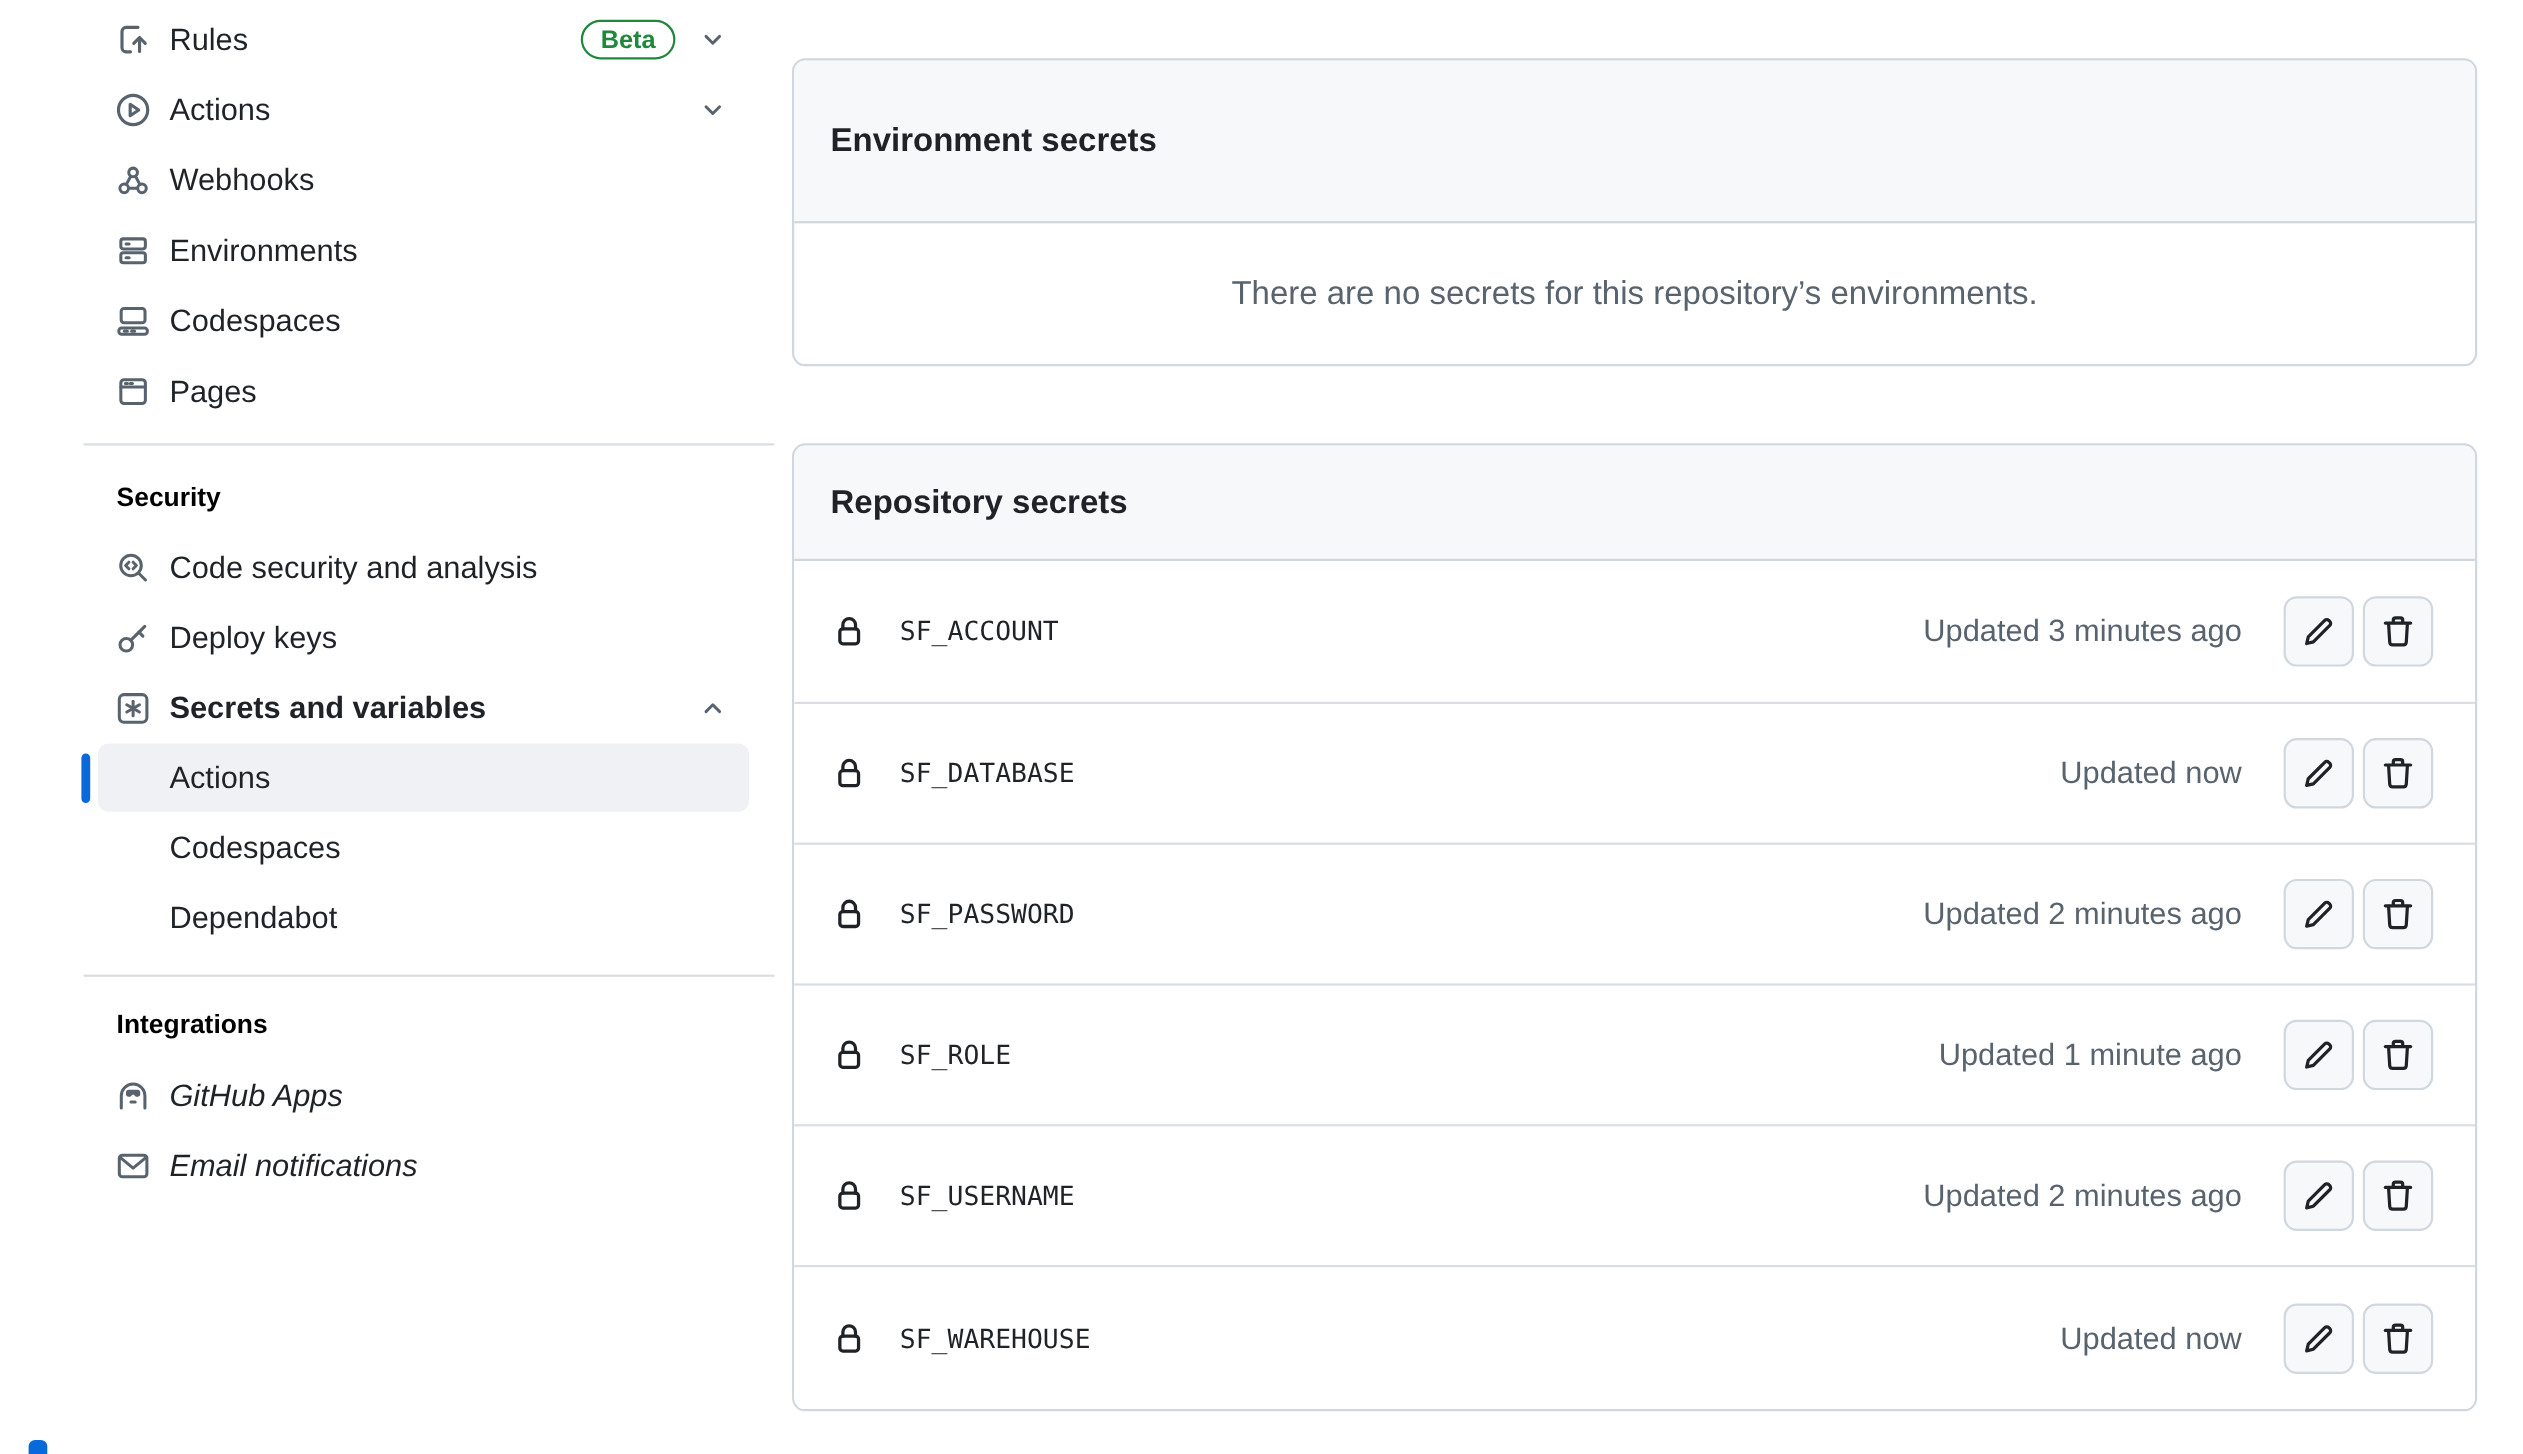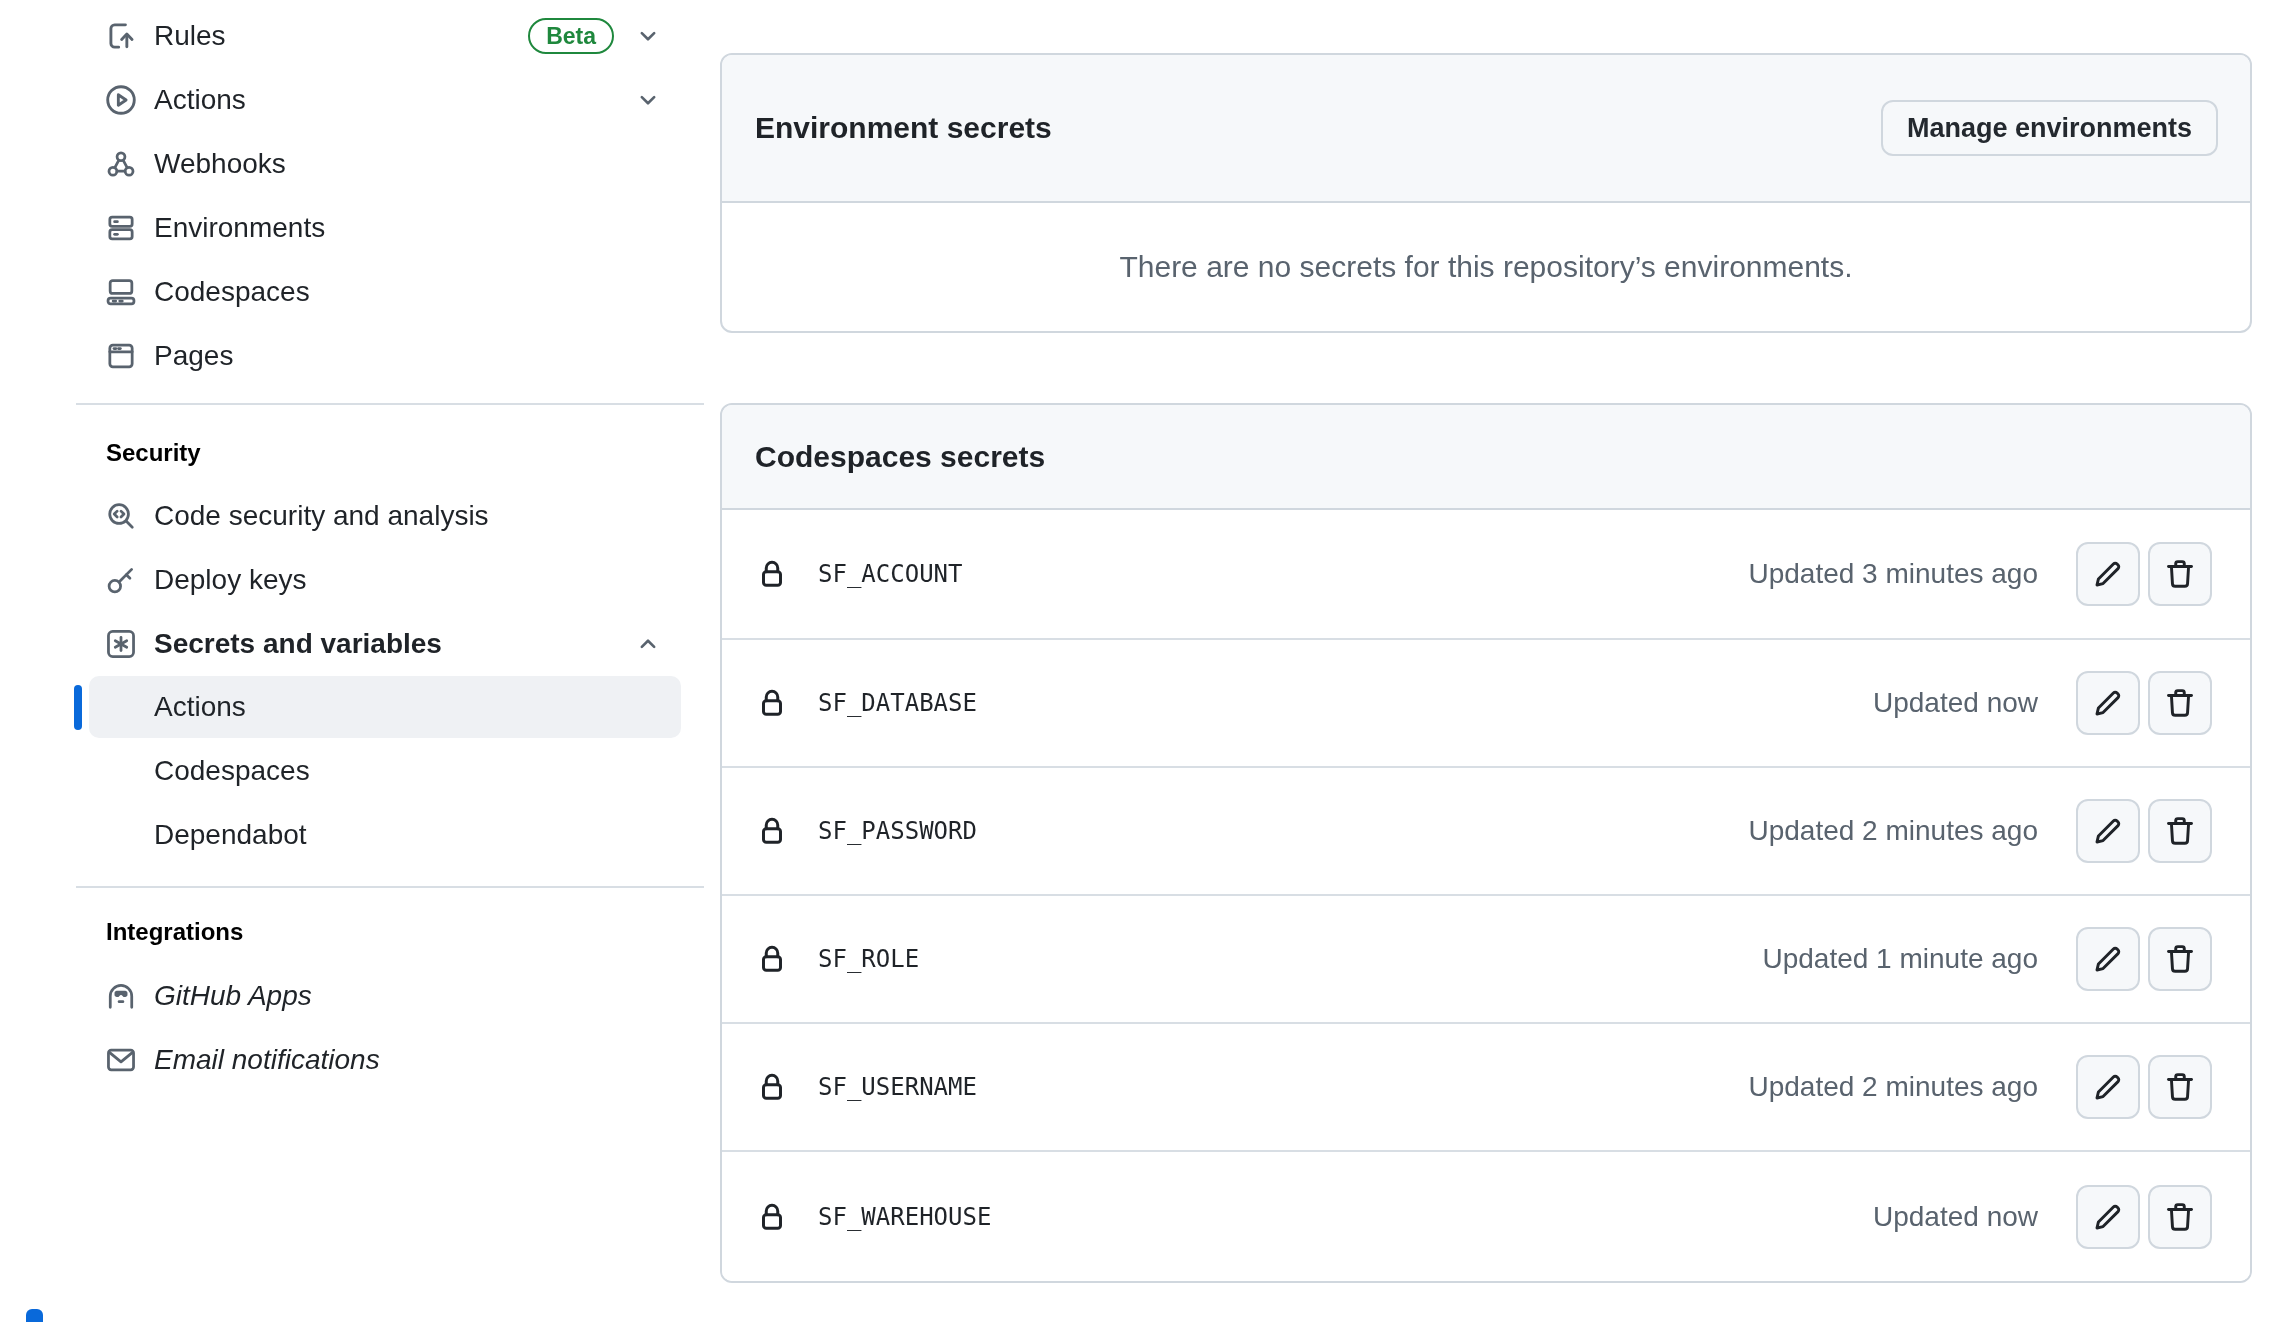--- a/index.html
+++ b/index.html
@@ -225,30 +225,29 @@
         <span class="nav-label">Email notifications</span>
       </div>
     </div>
   </nav>
 
   <main class="main">
 
     <section class="box env-box">
       <div class="box-header">
         <h2 class="box-title">Environment secrets</h2>
-        <button class="btn">Manage environments</button>
       </div>
       <div class="env-body">
         <span class="empty-text">There are no secrets for this repository’s environments.</span>
       </div>
     </section>
 
     <section class="box repo-box">
       <div class="box-header">
-        <h2 class="box-title">Codespaces secrets</h2>
+        <h2 class="box-title">Repository secrets</h2>
       </div>
 
       <div class="secret-row">
         <span class="lock">
           <svg viewBox="0 0 16 16" fill="none" stroke="currentColor" stroke-width="1.4" stroke-linecap="round" stroke-linejoin="round">
               <path d="M5.3 6.9V5.2a2.7 2.7 0 0 1 5.4 0v1.7"></path>
               <rect x="4" y="6.9" width="8" height="6.4" rx="1.3"></rect>
             </svg>
         </span>
         <span class="secret-name">SF_ACCOUNT</span>

